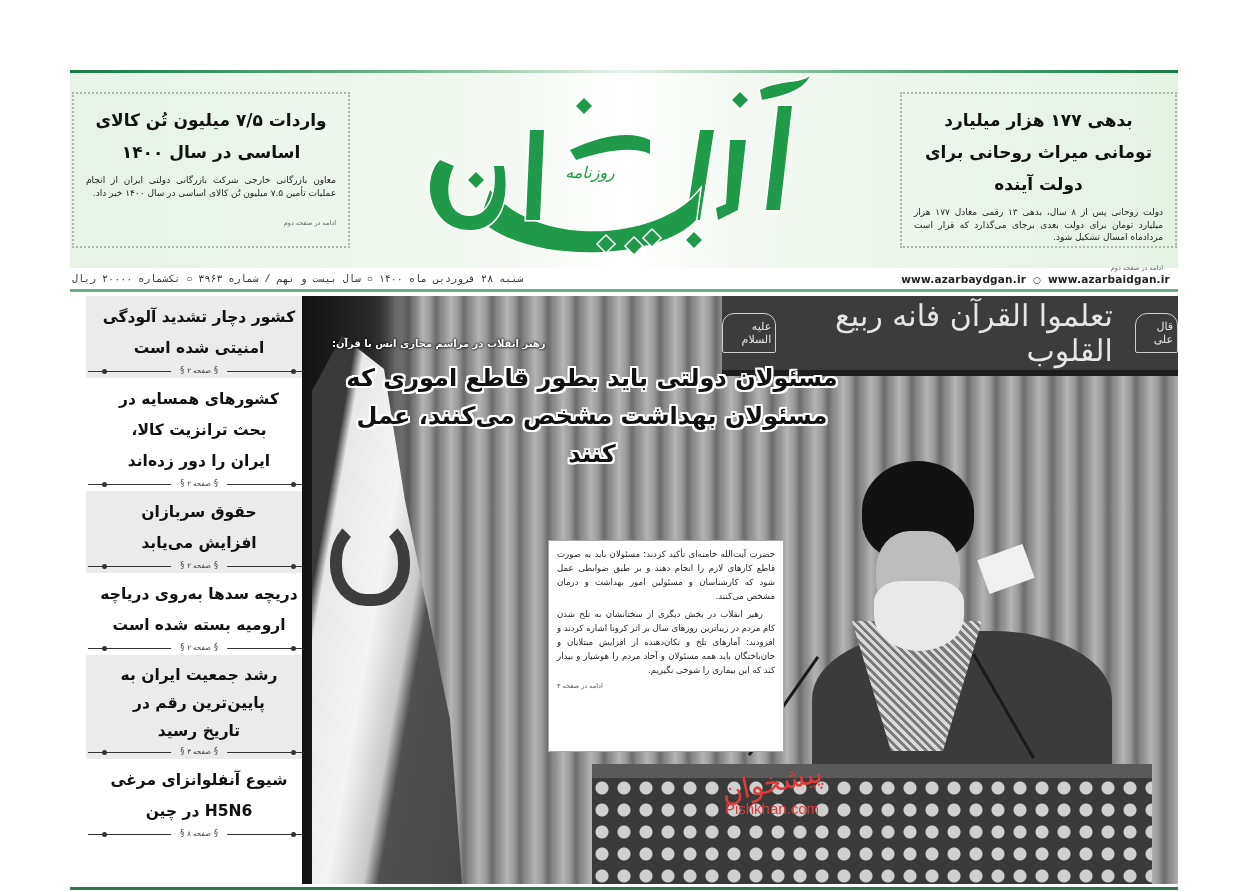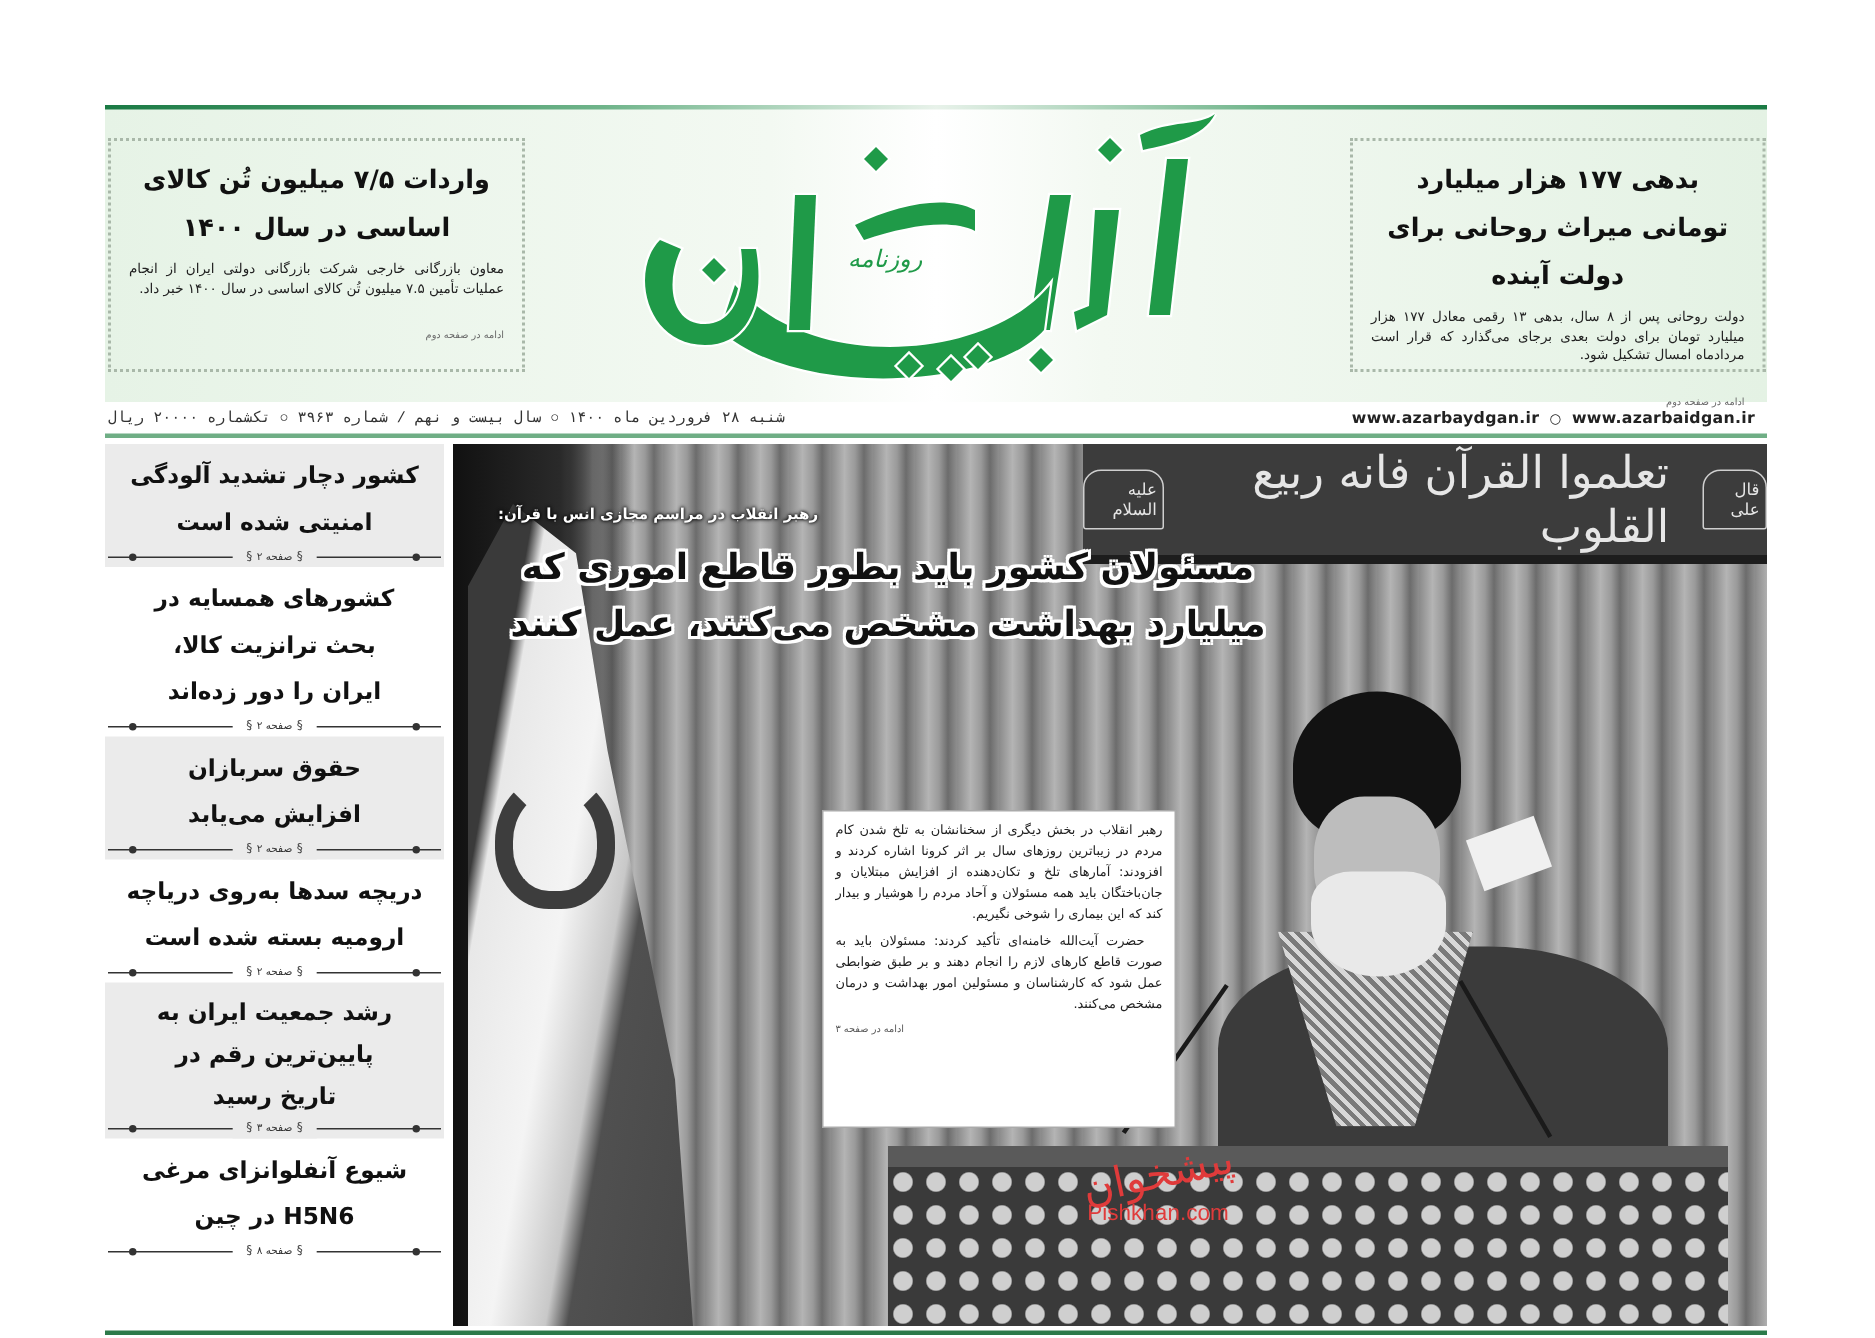--- a/index.html
+++ b/index.html
@@ -43,21 +43,21 @@
     position: absolute; left: 0; top: 198px; width: 1108px; height: 24px;
     border-bottom: 3px solid #6fae85;
     display: flex; align-items: center; justify-content: space-between;
     font-size: 9.5px; color: #333;
   }
   .infobar .issue { direction: rtl; font-size: 10px; padding-left: 2px; font-family: Liberation Mono, monospace; }
   .infobar .sites { font-weight: bold; font-size: 10.5px; letter-spacing: 0.2px; padding-right: 8px; color: #222; }
   .infobar .sites .dot { font-weight: normal; font-size: 9px; margin: 0 3px; }
 
   
-  .sidebar { position: absolute; left: 0; top: 226px; width: 226px; height: 588px; direction: rtl; }
+  .sidebar { position: absolute; left: 16px; top: 226px; width: 226px; height: 588px; direction: rtl; }
   .side-item { position: relative; text-align: center; padding-top: 6px; }
   .side-item.shade { background: #ebebeb; }
   .side-item h3 {
     font-family: "DejaVu Sans", sans-serif; font-weight: bold;
     font-size: 15.5px; line-height: 31px; color: #111;
   }
   .sep { position: relative; height: 14px; margin: 0 2px; }
   .sep .line { position: absolute; left: 0; right: 0; top: 7px; height: 1px; background: #333; }
   .sep .dot-l, .sep .dot-r { position: absolute; top: 5px; width: 5px; height: 5px; border-radius: 50%; background: #333; }
   .sep .dot-l { left: 14px; } .sep .dot-r { right: 14px; }
@@ -278,26 +278,26 @@
       <div class="face"></div>
       <div class="beard"></div>
       <div class="card"></div>
     </div>
     <div class="mic m1"></div>
     <div class="mic m2"></div>
     <div class="podium"></div>
 
     <div class="headline">
       <div class="kicker">رهبر انقلاب در مراسم مجازی انس با قرآن:</div>
-      <h1>مسئولان کشور باید بطور قاطع اموری که میلیارد بهداشت مشخص می‌کنند، عمل کنند</h1>
+      <h1>مسئولان دولتی باید بطور قاطع اموری که مسئولان بهداشت مشخص می‌کنند، عمل کنند</h1>
     </div>
 
     <div class="article-box">
+      <p>حضرت آیت‌الله خامنه‌ای تأکید کردند: مسئولان باید به صورت قاطع کارهای لازم را انجام دهند و بر طبق ضوابطی عمل شود که کارشناسان و مسئولین امور بهداشت و درمان مشخص می‌کنند.</p>
       <p>رهبر انقلاب در بخش دیگری از سخنانشان به تلخ شدن کام مردم در زیباترین روزهای سال بر اثر کرونا اشاره کردند و افزودند: آمارهای تلخ و تکان‌دهنده از افزایش مبتلایان و جان‌باختگان باید همه مسئولان و آحاد مردم را هوشیار و بیدار کند که این بیماری را شوخی نگیریم.</p>
-      <p>حضرت آیت‌الله خامنه‌ای تأکید کردند: مسئولان باید به صورت قاطع کارهای لازم را انجام دهند و بر طبق ضوابطی عمل شود که کارشناسان و مسئولین امور بهداشت و درمان مشخص می‌کنند.</p>
       <div class="cont">ادامه در صفحه ۳</div>
     </div>
 
     <div class="watermark">
       <div class="fa">پیشخوان</div>
       <div class="en">Pishkhan.com</div>
     </div>
   </div>
 
   <div class="bottomline"></div>

